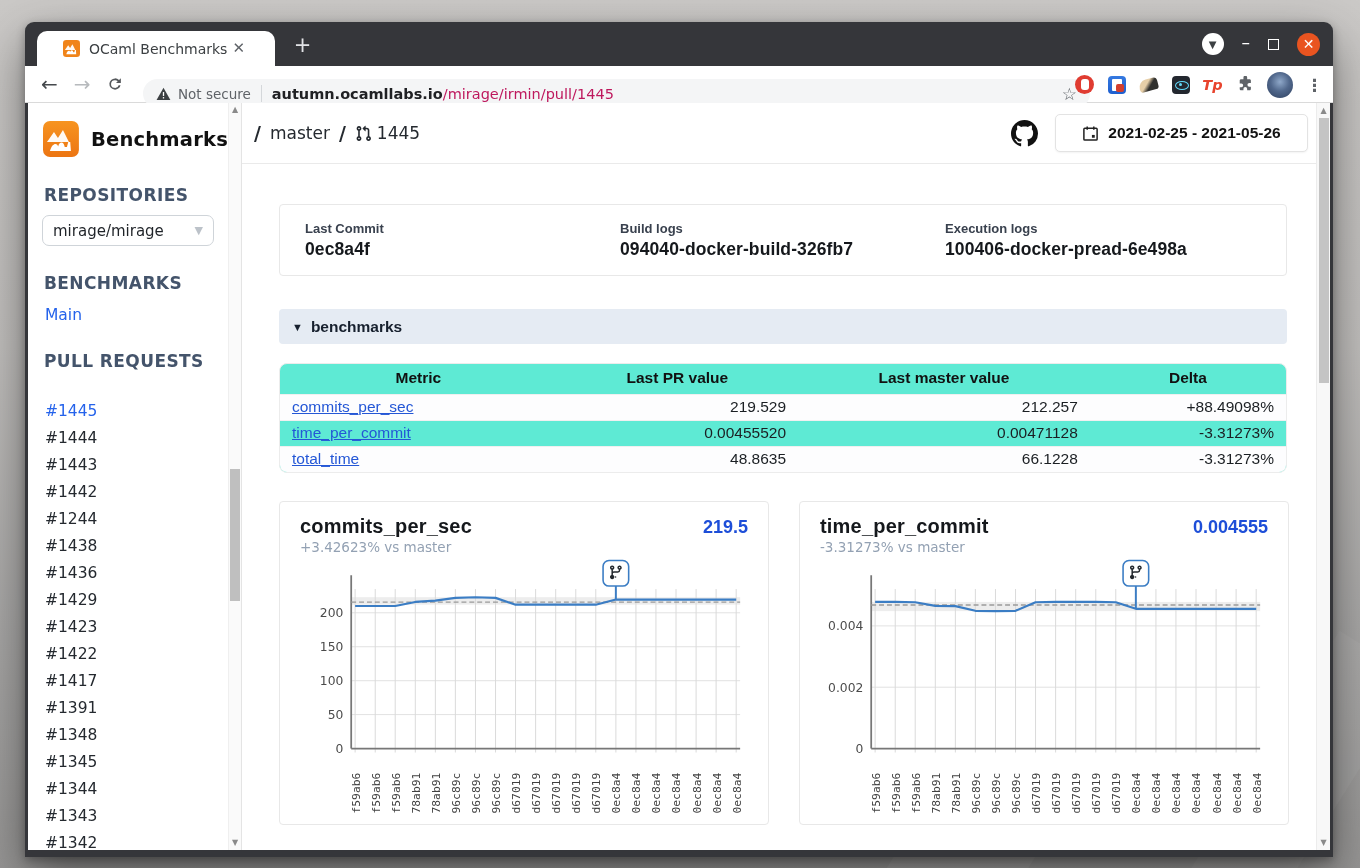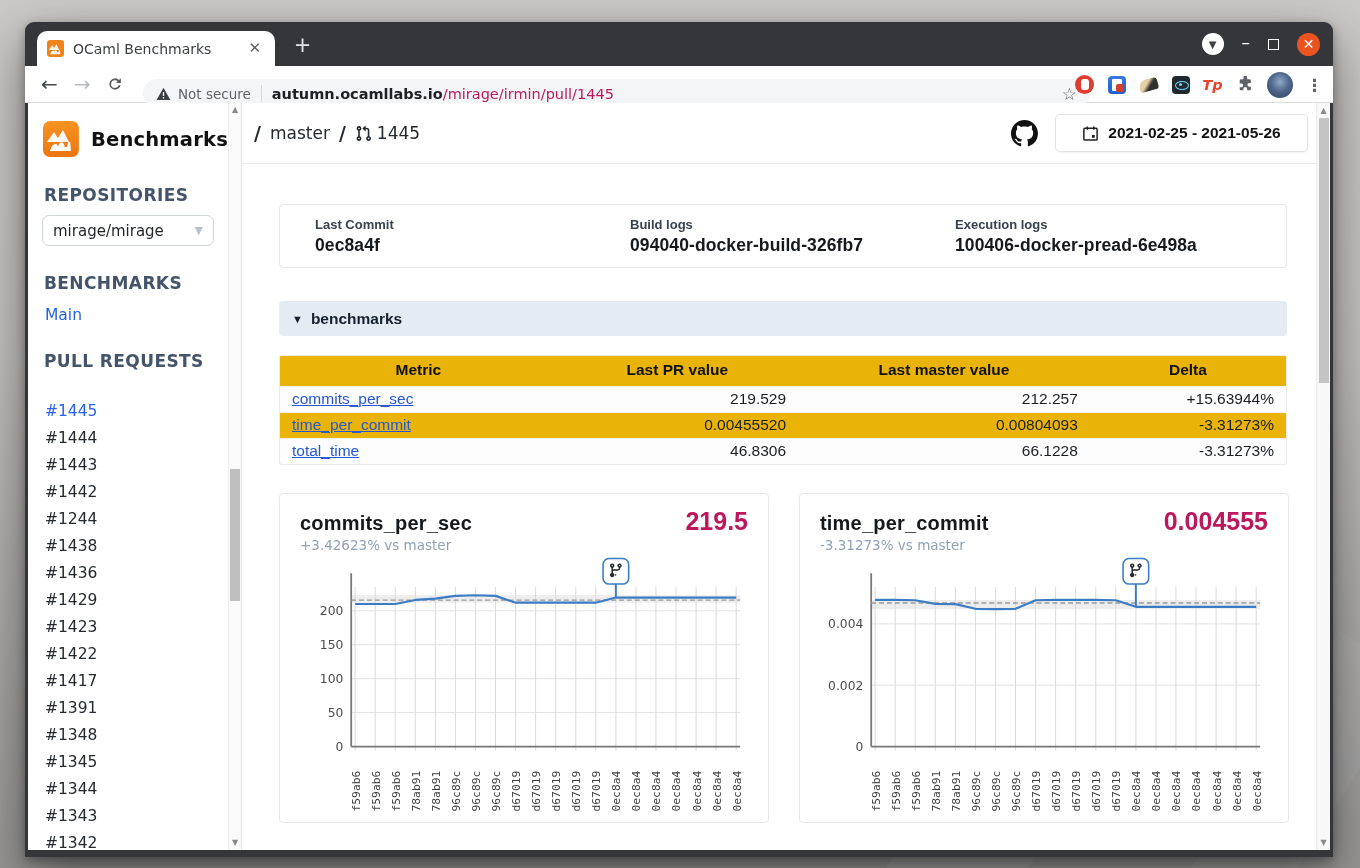--- a/index.html
+++ b/index.html
@@ -19,21 +19,21 @@
     position:absolute; left:25px; top:22px; width:1308px; height:835px;
     background:#35363a; border-radius:9px 9px 0 0;
     box-shadow:0 20px 50px rgba(0,0,0,.45), 0 3px 10px rgba(0,0,0,.3);
   }
 
   
   .tabstrip { position:absolute; top:0; left:0; right:0; height:44px; }
   .tab {
     position:absolute; left:12px; bottom:0; width:238px; height:35px;
     background:#fff; border-radius:10px 10px 0 0;
-    display:flex; align-items:center; padding:0 10px;
+    display:flex; align-items:center; padding:0 26px;
   }
   .tab-title { font-size:14px; color:#3c4043; flex:1; margin-left:9px; white-space:nowrap; overflow:hidden; }
   .tab-close { color:#5f6368; font-size:15px; line-height:1; padding:2px 4px; }
   .newtab { position:absolute; left:264px; top:9px; width:27px; height:27px; color:#e2e3e6;
     font-size:21px; display:flex; align-items:center; justify-content:center; border-radius:50%; }
   .win-controls { position:absolute; right:13px; top:0; height:44px; display:flex; align-items:center; gap:18px; }
   .wc-chevron { width:22px; height:22px; border-radius:50%; background:#fff; color:#3c4043;
     display:flex; align-items:center; justify-content:center; font-size:10px; }
   .wc-min { color:#fff; font-size:17px; line-height:10px; margin-top:-4px; }
   .wc-max { width:11px; height:11px; border:1.5px solid #fff; }
@@ -102,45 +102,45 @@
   .crumb .slash { font-weight:bold; font-size:19px; }
   .crumb .seg { font-size:17px; }
   .crumb .pr-ico { display:flex; margin-right:-4px; }
   .gh-btn { margin-left:auto; display:flex; margin-right:17px; }
   .date-btn { width:253px; height:38px; border:1px solid #e3e3e3; border-radius:5px; background:#fff;
     display:flex; align-items:center; justify-content:center; gap:9px; font-weight:bold; font-size:15.5px;
     color:#121212; box-shadow:0 1px 2px rgba(0,0,0,.05); font-family:"Liberation Sans",sans-serif; }
 
   .content { position:absolute; top:61px; left:0; right:0; bottom:0; padding:40px 29px 0 37px; overflow:hidden; }
 
-  .summary-card { height:64px; border:1px solid #e8e8e8; border-radius:4px; background:#fff;
-    display:flex; align-items:center; padding-left:35px; font-family:"Liberation Sans",sans-serif; }
+  .summary-card { height:72px; border:1px solid #e8e8e8; border-radius:4px; background:#fff;
+    display:flex; align-items:center; padding-left:25px; font-family:"Liberation Sans",sans-serif; }
   .sum-col1 { width:315px; } .sum-col2 { width:325px; } .sum-col3 { flex:1; }
   .sum-label { font-size:13px; font-weight:bold; color:#39414e; }
   .sum-value { font-size:17.5px; font-weight:bold; color:#15181c; margin-top:3px; letter-spacing:.1px; }
 
   .section-head { margin-top:33px; height:35px; background:#e5ebf3; border-radius:4px;
     display:flex; align-items:center; padding-left:13px; gap:8px; font-family:"Liberation Sans",sans-serif; }
   .section-tri { font-size:11px; color:#17202e; }
   .section-title { font-weight:bold; font-size:15.5px; color:#17202e; }
 
-  .bench-table { margin-top:19px; border:1px solid #ececec; border-radius:2px; overflow:hidden; background:#eab308; }
+  .bench-table { margin-top:19px; border:1px solid #ececec; border-radius:8px; overflow:hidden; background:#5eead4; }
   table { width:100%; border-collapse:collapse; font-family:"Liberation Sans",sans-serif; }
   th { font-size:15.5px; font-weight:bold; color:#111; padding:5px 0 7px; text-align:center; }
   tbody tr { border-top:1px solid #f0f0f0; }
   tbody tr:nth-child(odd) { background:#fdfdfe; }
   td { font-size:15.5px; color:#1b1f23; padding:3px 12px 4px; }
   td.num { text-align:right; }
   a.metric { color:#2457d6; text-decoration:underline; }
 
   .charts { margin-top:28px; display:flex; gap:30px; }
   .chart-card { flex:1; border:1px solid #e8e8e8; border-radius:4px; background:#fff; padding:13px 20px 8px; }
   .chart-top { display:flex; justify-content:space-between; align-items:baseline; }
   .chart-title { font-size:20px; font-weight:bold; color:#15181c; font-family:"Liberation Sans",sans-serif; letter-spacing:.2px; }
-  .chart-value { font-size:25px; font-weight:bold; color:#be185d; font-family:"Liberation Sans",sans-serif; }
+  .chart-value { font-size:18px; font-weight:bold; color:#1d4ed8; font-family:"Liberation Sans",sans-serif; }
   .chart-sub { font-size:13.5px; color:#93a1b3; margin-top:1px; }
   svg.chart { display:block; width:448px; height:257px; margin-top:4px; }
 
   
   .main-scrollbar { width:14px; flex:none; background:#f8f8f8; border-left:1px solid #ececec; position:relative; }
   .ms-arrow { position:absolute; left:0; width:13px; height:13px; color:#8a8a8a; font-size:8px; text-align:center; line-height:13px; }
   .ms-up { top:1px; } .ms-down { bottom:1px; }
   .main-thumb { position:absolute; left:1.5px; width:10px; top:15px; height:265px; background:#c4c4c4; }
 </style>
 </head>
@@ -333,31 +333,31 @@
                   <th>Last PR value</th>
                   <th>Last master value</th>
                   <th>Delta</th>
                 </tr>
               </thead>
             <tbody>
                 <tr>
                   <td><a class="metric" href="#">commits_per_sec</a></td>
                   <td class="num">219.529</td>
                   <td class="num">212.257</td>
-                  <td class="num">+15.63944%</td>
+                  <td class="num">+88.49098%</td>
                 </tr>
                 <tr>
                   <td><a class="metric" href="#">time_per_commit</a></td>
                   <td class="num">0.00455520</td>
-                  <td class="num">0.00804093</td>
+                  <td class="num">0.00471128</td>
                   <td class="num">-3.31273%</td>
                 </tr>
                 <tr>
                   <td><a class="metric" href="#">total_time</a></td>
-                  <td class="num">46.8306</td>
+                  <td class="num">48.8635</td>
                   <td class="num">66.1228</td>
                   <td class="num">-3.31273%</td>
                 </tr>
               </tbody>
           </table>
         </div>
 
         <div class="charts">
           <div class="chart-card">
             <div class="chart-top">

